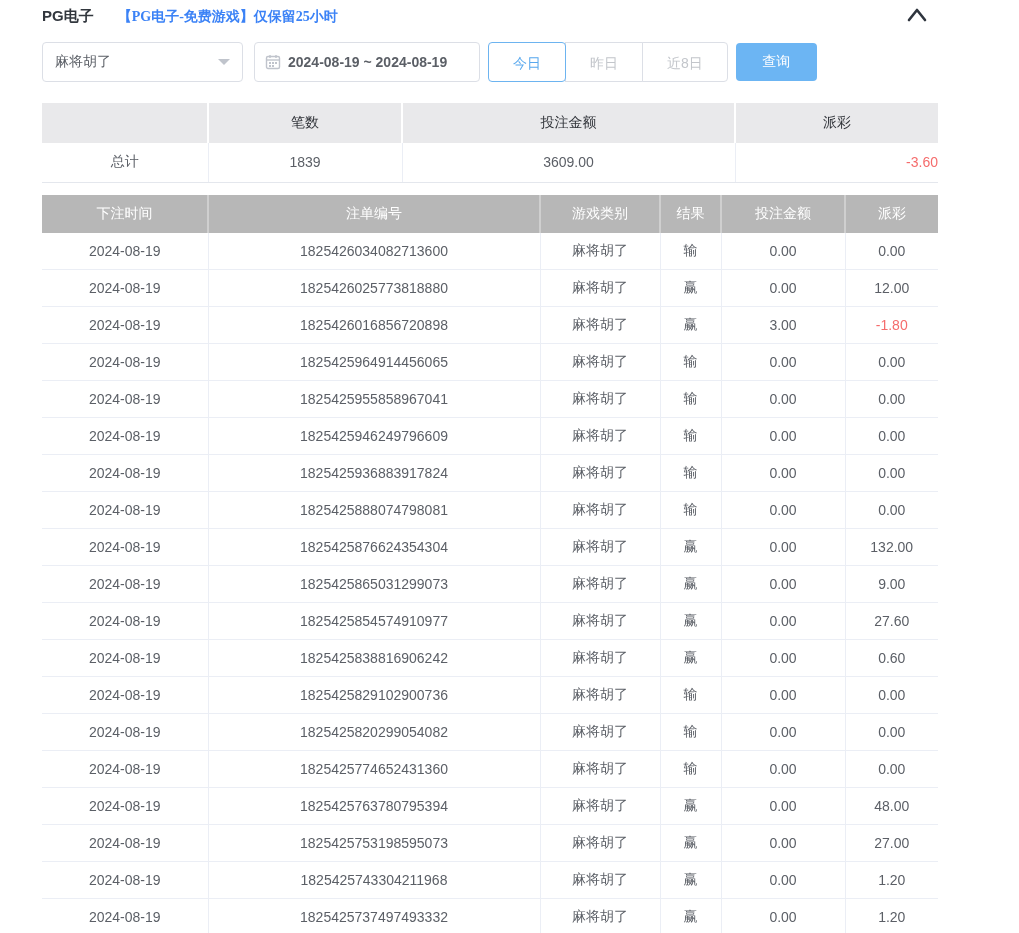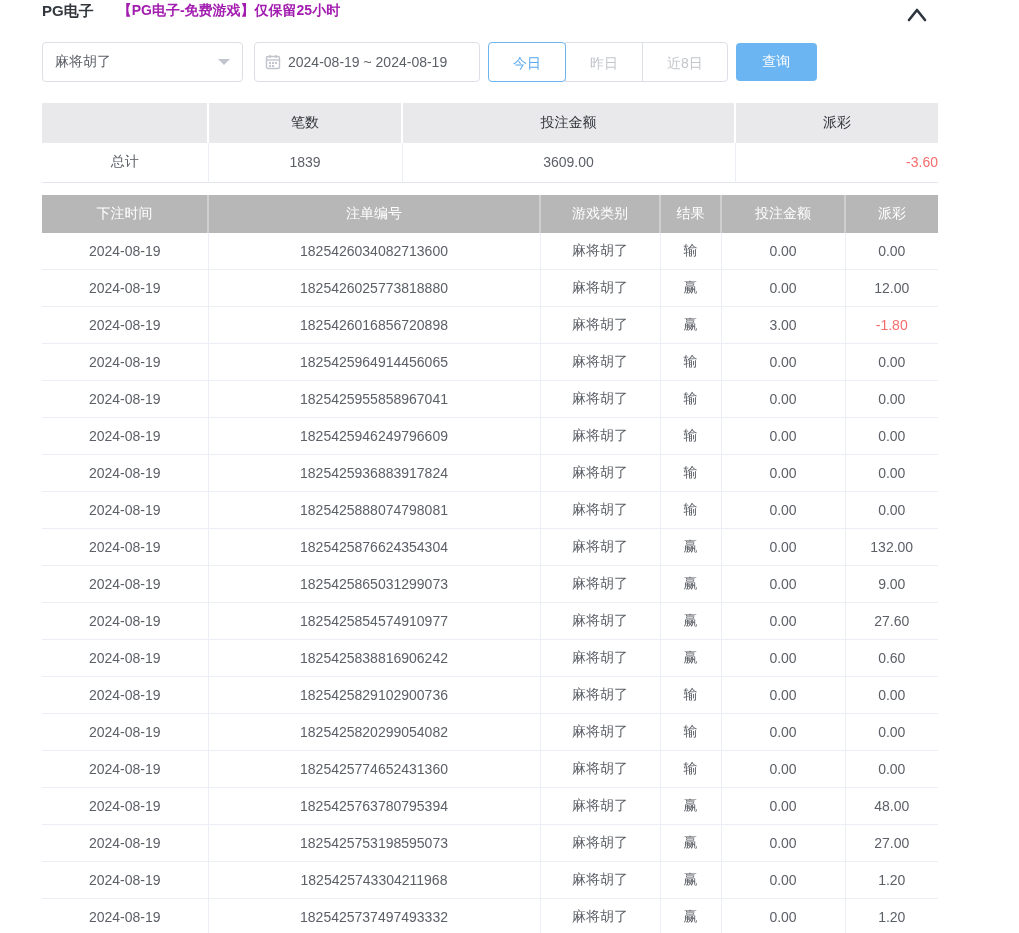--- a/index.html
+++ b/index.html
@@ -5,38 +5,38 @@
   * { margin:0; padding:0; box-sizing:border-box; }
   html,body { background:#fff; }
   body {
     width:1019px; height:933px; overflow:hidden; position:relative;
     font-family:"Liberation Sans","DejaVu Sans",sans-serif;
     color:#5b5f66;
   }
   .content { margin-left:42px; width:896px; }
 
   
-  .top-row { display:flex; align-items:flex-start; padding-top:2px; height:26px; position:relative; }
+  .top-row { display:flex; align-items:flex-end; padding-top:2px; height:26px; position:relative; }
   .brand { font-size:15px; font-weight:bold; color:#32373e; }
-  .notice { font-size:14px; font-weight:bold; color:#a21caf; margin-left:24px; }
+  .notice { font-size:14px; font-weight:bold; color:#3b82f6; margin-left:24px;font-family:Liberation Serif, serif; }
   .collapse { position:absolute; right:7px; top:3px; width:28px; height:24px;
     display:flex; align-items:center; justify-content:center; cursor:pointer; background:none; border:none; }
 
   
   .filter-row { margin-top:16px; display:flex; align-items:center; height:40px; }
   .select-box {
     width:201px; height:40px; border:1px solid #dcdfe6; border-radius:4px;
     display:flex; align-items:center; padding:0 12px; font-size:14px; color:#5b5f66;
     background:#fff; cursor:pointer; justify-content:space-between;
   }
   .caret-down { width:0; height:0; border-left:6px solid transparent; border-right:6px solid transparent;
     border-top:6px solid #c0c4cc; }
   .date-box {
     margin-left:11px; width:226px; height:40px; border:1px solid #dcdfe6; border-radius:4px;
-    display:flex; align-items:center; padding:0 10px; font-size:14px; color:#5b5f66; background:#fff;
+    display:flex; align-items:center; padding:0 10px; font-size:14px; color:#5b5f66; background:#fff;font-weight:bold;
   }
   .cal-icon { margin-right:7px; display:inline-flex; }
   .btn-group { margin-left:8px; display:flex; height:40px; }
   .range-btn {
     height:40px; padding:12px 24px; background:#fff; border:1px solid #dcdfe6;
     font-size:14px; color:#c3c6cb; cursor:pointer; margin-left:-1px;
     font-family:inherit;
   }
   .range-btn:first-child { border-radius:4px 0 0 4px; margin-left:0; }
   .range-btn:last-child { border-radius:0 4px 4px 0; }

